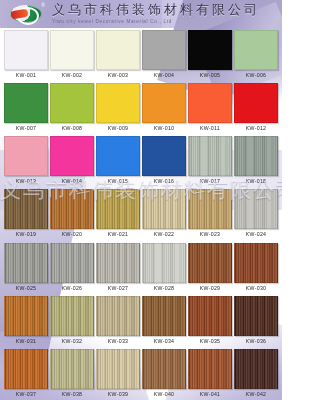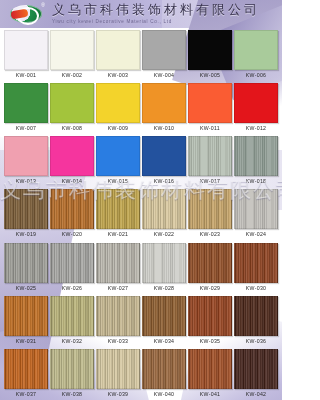--- a/index.html
+++ b/index.html
@@ -7,21 +7,20 @@
     width:282px;height:400px;
     font-family:"Liberation Sans","DejaVu Sans",sans-serif;
     background:#ffffff;
     overflow:hidden;
   }
   #catalog{
     position:relative;
     width:282px;height:400px;
     background:#ffffff;
     overflow:hidden;
-    padding-left:15px;
   }
 
   
   .bg-layer{position:absolute;inset:0;pointer-events:none;}
 
   .bg-topband{
     position:absolute;left:0;top:0;width:282px;height:28px;
     background:linear-gradient(100deg,#b9b3d6 0%,#a9a2cd 22%,#bdb7dd 55%,#cfcae6 78%,#b6b0d4 100%);
   }
   .bg-topband::after{

